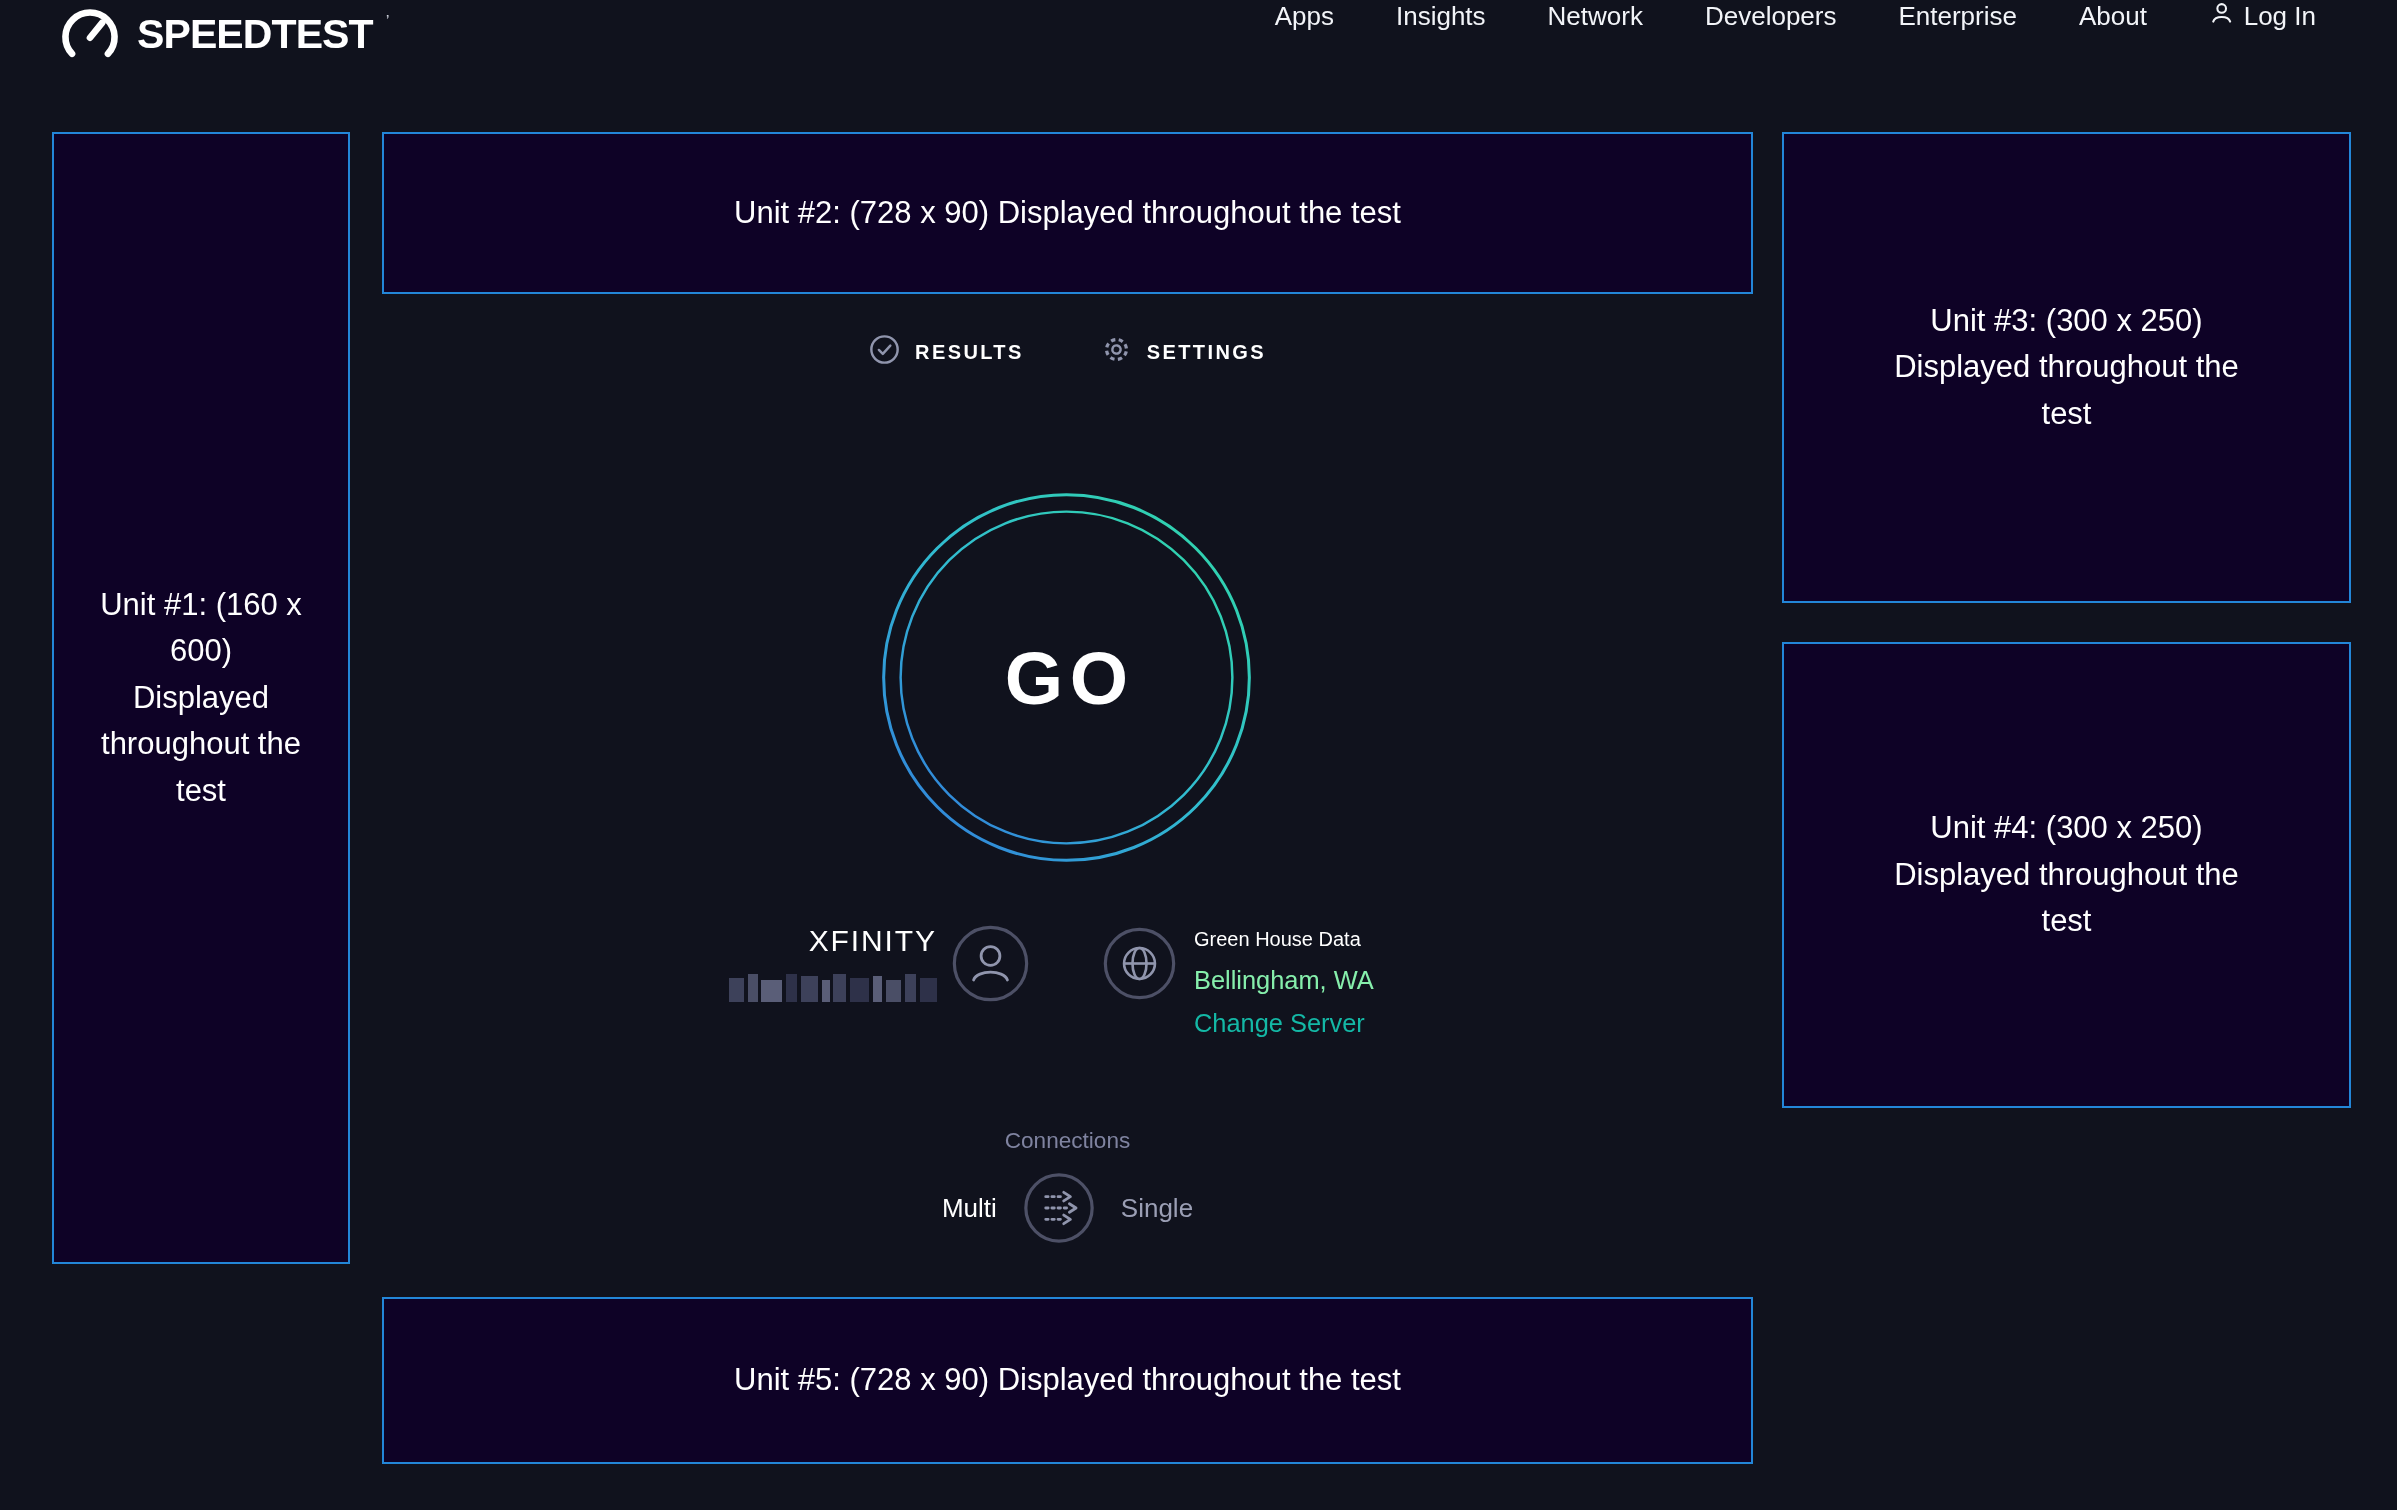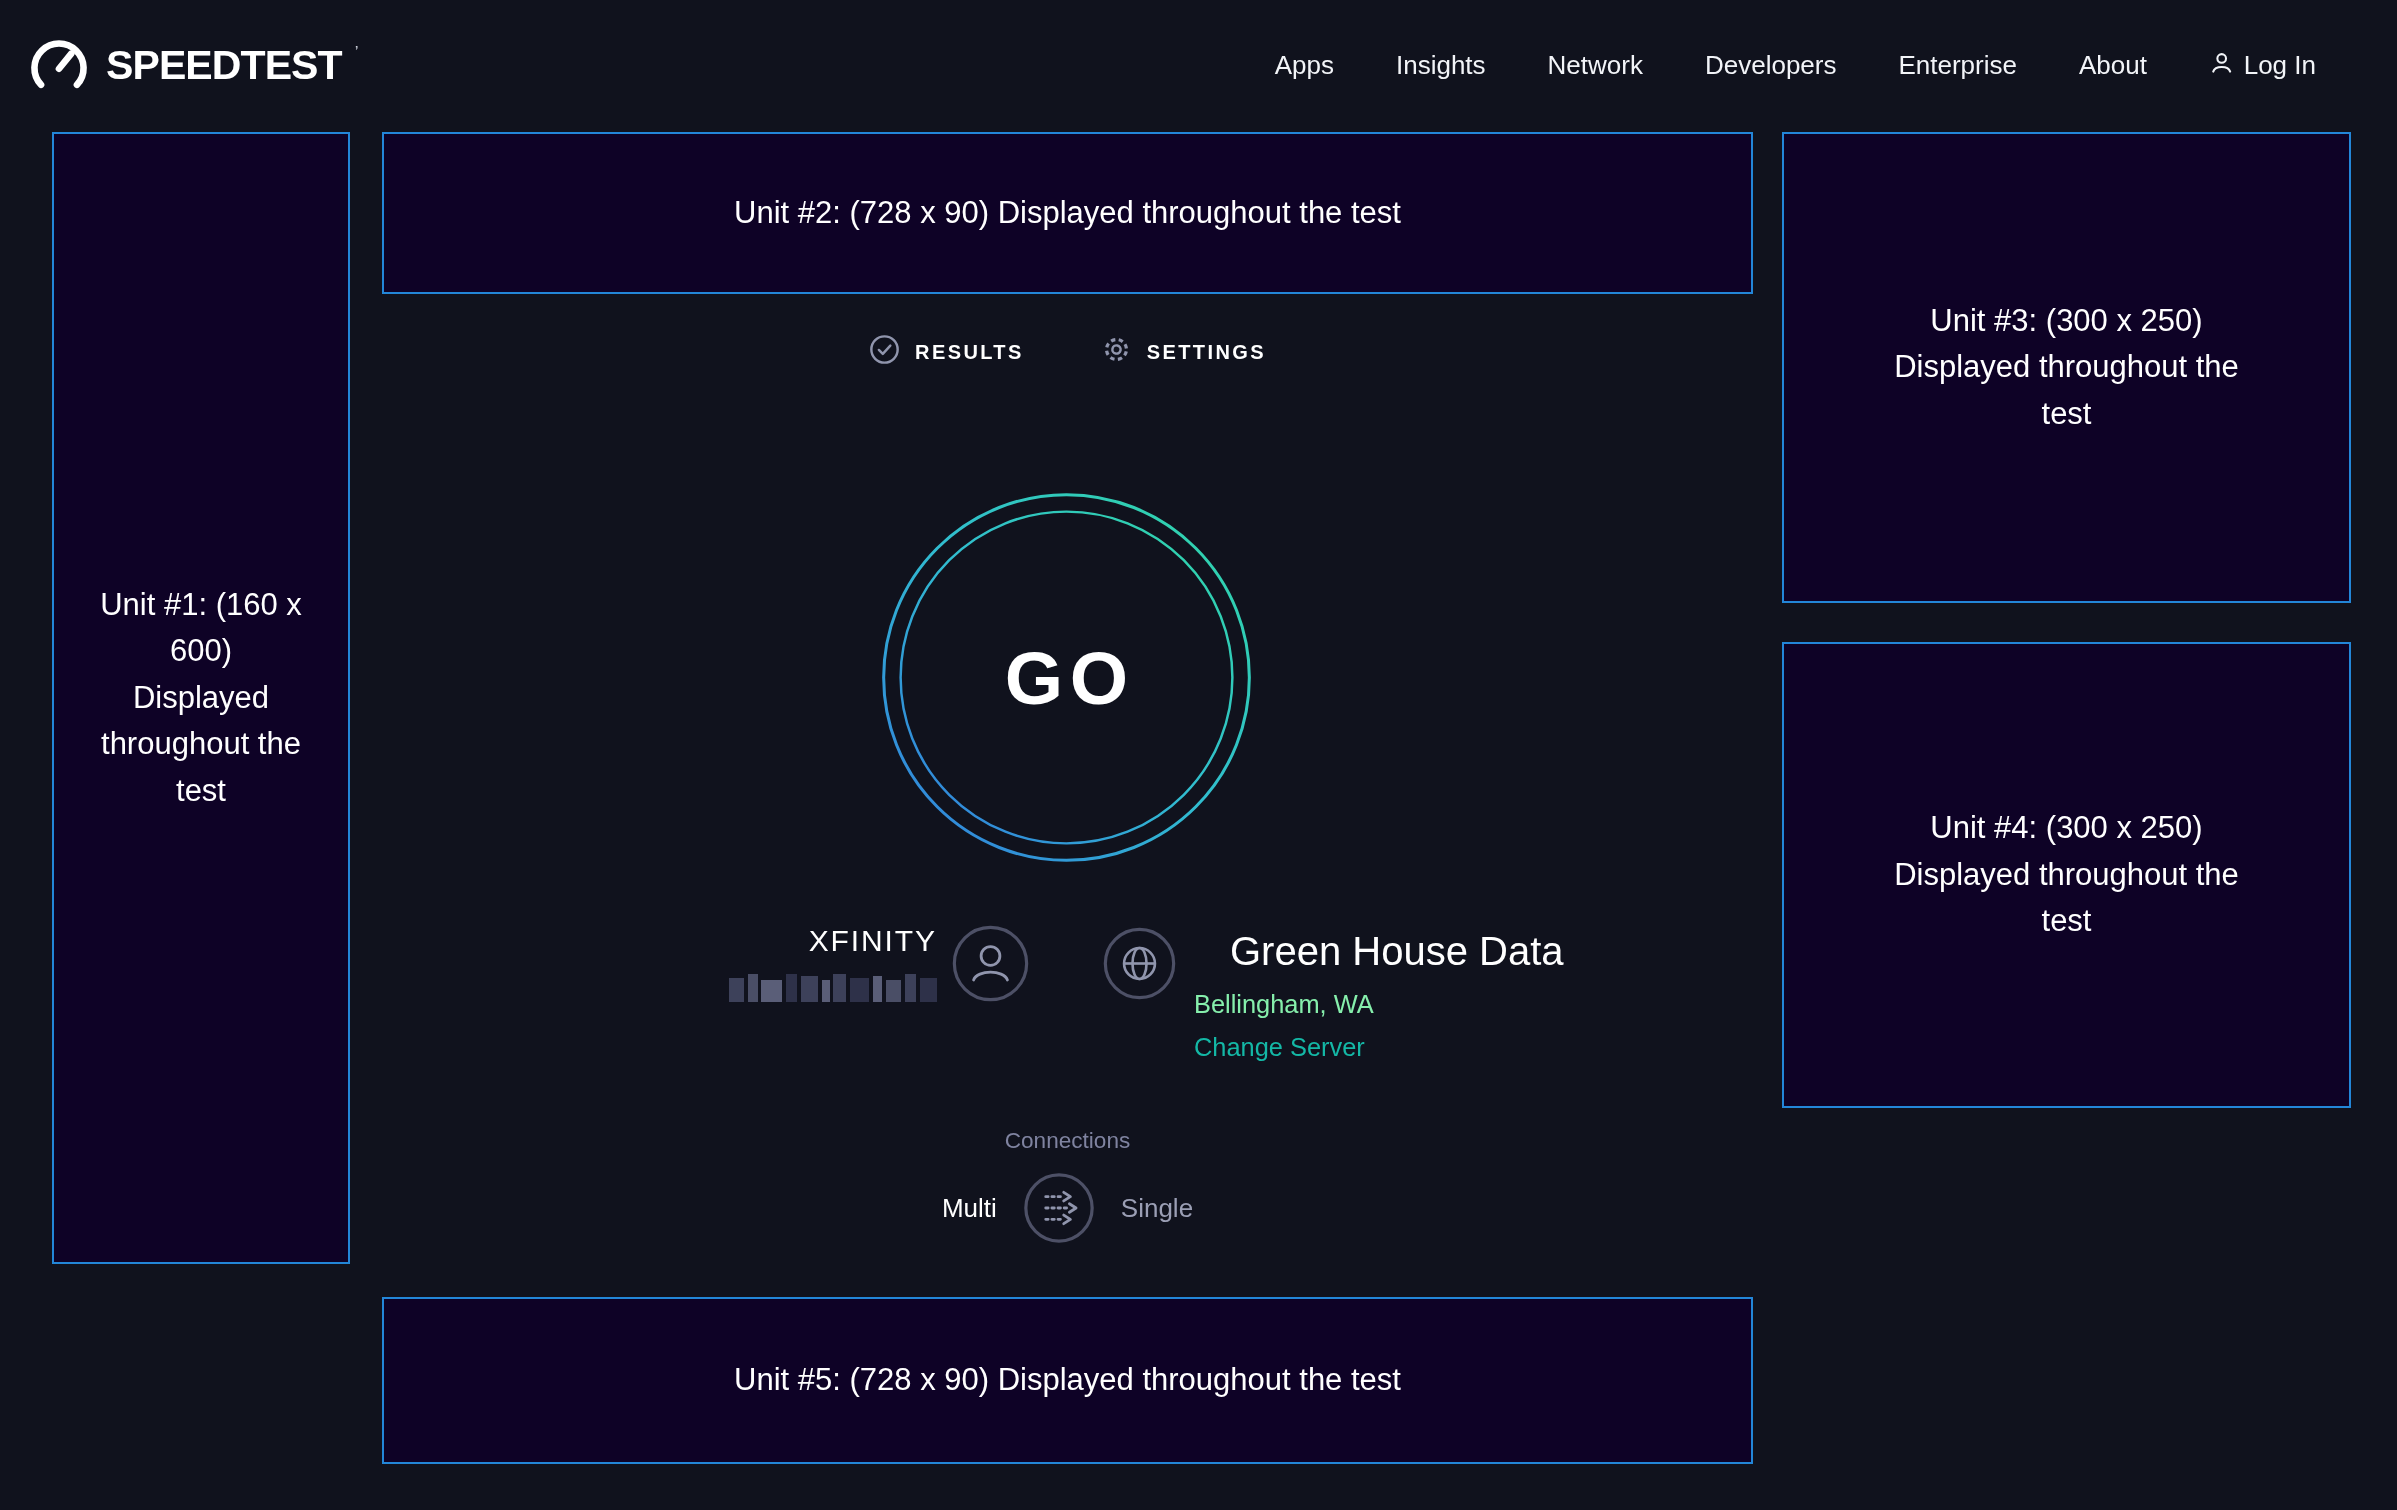--- a/index.html
+++ b/index.html
@@ -6,21 +6,21 @@
   html,body { background:#0b0d17; }
   body { font-family:"Liberation Sans", sans-serif; }
   #page {
     position:relative; width:2397px; height:1510px;
     background:#10121d; overflow:hidden; color:#fff;
   }
 
   
   .header {
     position:absolute; top:0; left:0; width:2397px; height:132px;
-    display:flex; align-items:center; padding:0 81px 0 25px;
+    display:flex; align-items:flex-start; padding:0 81px 0 56px;
   }
   .logo { display:flex; align-items:flex-start; gap:13px; cursor:pointer; }
   .logo-text { font-size:41px; font-weight:bold; letter-spacing:-0.9px; color:#fff; line-height:68px; }
   .logo-tm { font-size:17px; color:#cfd2dd; line-height:1; margin-top:13px; }
   .nav { margin-left:auto; display:flex; align-items:center; gap:62px; list-style:none; }
   .nav-item { font-size:26px; color:#f2f4f8; cursor:pointer; display:flex; align-items:center; gap:9.4px; }
 
   
   .ad {
     position:absolute; background:#0e0226; border:2.8px solid #2386d8;
@@ -80,21 +80,21 @@
   .ip-redacted span:nth-child(12) { width:17px; height:24.5px; }
 
   .icon-circle { position:absolute; }
   #client-avatar { left:952px; top:925px; }
   #server-globe  { left:1103px; top:927px; }
 
   .server-block {
     position:absolute; left:1194px; top:927px;
     display:flex; flex-direction:column; align-items:flex-start;
   }
-  .server-name { font-size:40px; color:#fff; line-height:1.2;margin-left:36px; }
+  .server-name { font-size:20px; color:#fff; line-height:1.2; }
   .server-loc  { font-size:25.4px; color:#86efac; margin-top:15px; }
   .server-change { font-size:25.4px; color:#14b8a6; margin-top:14px; cursor:pointer; }
 
   
   .conn-title {
     position:absolute; left:382px; top:1128px; width:1371px;
     text-align:center; font-size:22.6px; color:#7f83a0;
   }
   .conn-row {
     position:absolute; left:382px; top:1172px; width:1371px; height:72px;

